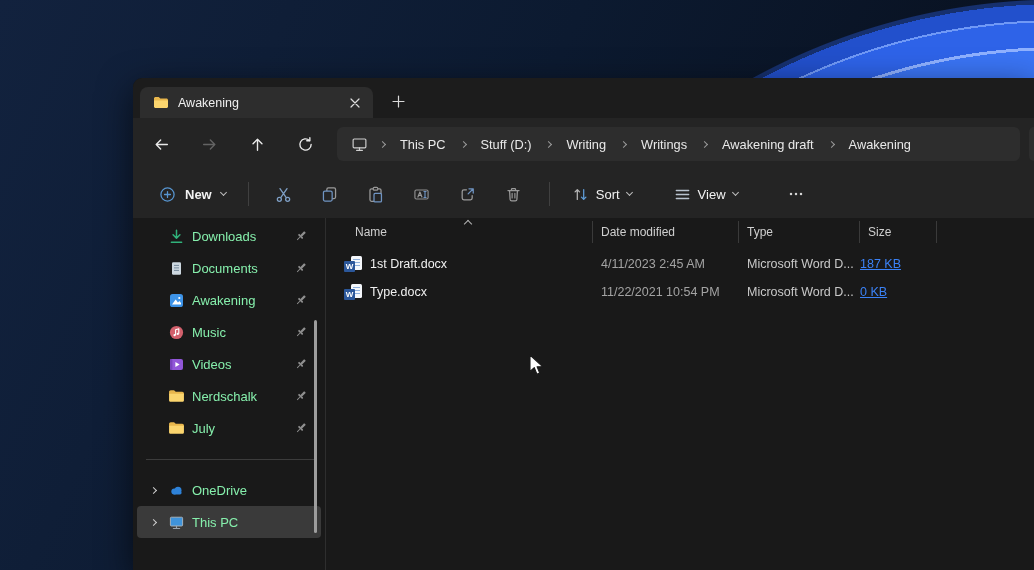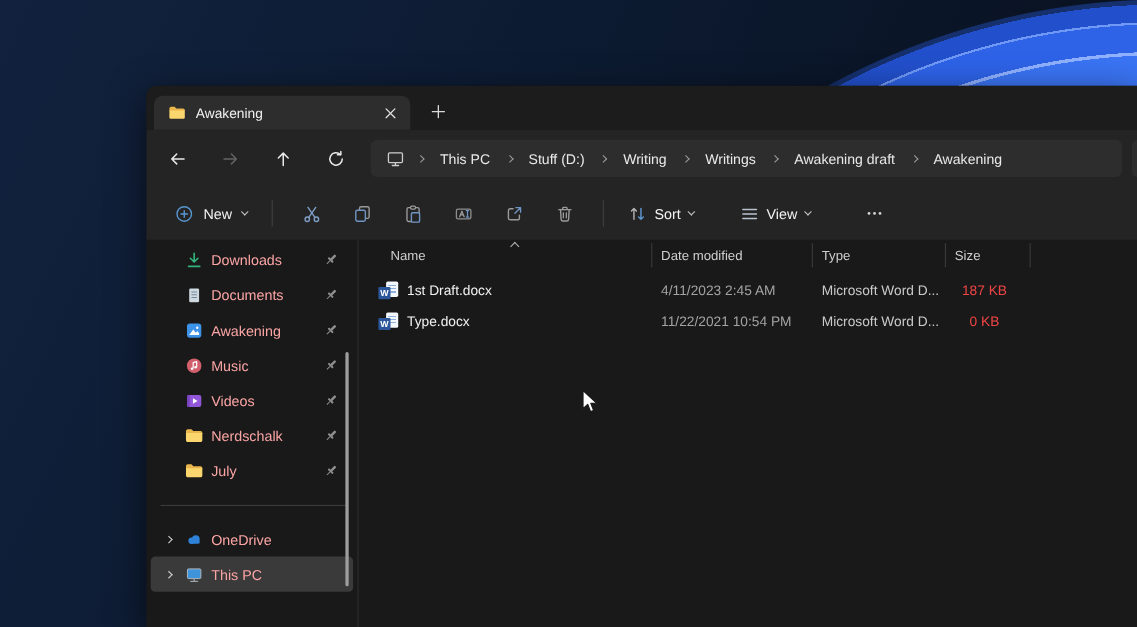--- a/index.html
+++ b/index.html
@@ -46,33 +46,33 @@
     display:flex; align-items:center; padding:0 6px 0 10px; font-size:12.8px; color:#e9e9e9; overflow:hidden; }
   .crumb { padding:5px 8px; border-radius:4px; white-space:nowrap; }
   .bc-chev { width:5px; height:5px; border-top:1.3px solid #9b9b9b; border-right:1.3px solid #9b9b9b;
     transform:rotate(45deg); margin:0 7px; flex:0 0 auto; }
   .addr-device { margin-right:2px; display:grid; place-items:center; width:24px; height:24px; }
   .search-sliver { position:absolute; right:0; top:9px; width:5px; height:34px;
     background:#2d2d2d; border-radius:6px 0 0 6px; }
   
   .toolbar { height:48px; background:#242424; display:flex; align-items:center; padding-left:16px; }
   .tb-new { display:flex; align-items:center; gap:9px; padding:7px 10px; border-radius:4px;
-    font-size:13px; color:#f2f2f2; background:transparent; border:none; }
+    font-size:13px; color:#f2f2f2; background:transparent; border:none;font-weight:bold; }
   .tb-sep { width:1px; height:24px; background:#404040; margin:0 12px; flex:0 0 auto; }
   .tb-icon { width:44px; height:36px; margin:0 1px; }
   .tb-labeled { display:flex; align-items:center; gap:7px; padding:7px 8px; border-radius:4px;
     font-size:13px; color:#f2f2f2; background:transparent; border:none; }
   .chev-down { width:5px; height:5px; border-top:1.3px solid #bdbdbd; border-right:1.3px solid #bdbdbd;
     transform:rotate(135deg); margin-top:-3px; }
   .tb-sort { margin-left:2px; } .tb-view { margin-left:26px;text-align:right; } .tb-more { width:40px; height:34px; margin-left:30px; }
   
   .content { display:flex; height:352px; }
   .sidebar { width:192px; position:relative; padding-top:2px; flex:0 0 auto; }
   .side-row { height:32px; margin:0 4px; border-radius:4px; display:flex; align-items:center;
-    padding-left:10px; font-size:13px; color:#fca5a5; }
+    padding-left:10px; font-size:13px; color:#86efac; }
   .side-row.selected { background:#3a3a3a; }
   .chev-slot { width:13px; margin-right:8px; display:grid; place-items:center; flex:0 0 auto; }
   .t-chev { width:5px; height:5px; border-top:1.2px solid #cfcfcf; border-right:1.2px solid #cfcfcf; transform:rotate(45deg); }
   .side-icon { width:17px; height:17px; margin-right:7px; flex:0 0 auto; display:grid; place-items:center; }
   .side-label { flex:1; white-space:nowrap; overflow:hidden; }
   .pin { width:14px; height:14px; margin-right:13px; flex:0 0 auto; }
   .side-divider { height:1px; background:#3c3c3c; margin:15px 10px 14px 13px; }
   .side-scrollbar { position:absolute; right:8px; top:102px; width:3px; height:213px; background:#9d9d9d; border-radius:2px; }
   .vdivider { width:1px; background:#2e2e2e; flex:0 0 auto; }
   
@@ -81,21 +81,21 @@
     border-top:1.3px solid #b2b2b2; border-right:1.3px solid #b2b2b2; transform:rotate(-45deg); }
   .fl-header { display:flex; height:28px; align-items:center; color:#cfcfcf; font-size:12px; }
   .hcell { height:22px; display:flex; align-items:center; border-right:1px solid #3a3a3a; }
   .h-name { width:267px; padding-left:29px;align-items:center; } .h-date { width:146px; padding-left:8px; }
   .h-type { width:121px; padding-left:8px;text-align:right; } .h-size { width:77px; padding-left:8px; }
   .fl-rows { margin-top:4px; }
   .fl-row { display:flex; height:28px; align-items:center; }
   .c-name { width:267px; padding-left:18px; display:flex; align-items:center; gap:8px; color:#f0f0f0; }
   .c-date { width:146px; padding-left:8px; color:#a3a3a3; }
   .c-type { width:121px; padding-left:8px; color:#c9c9c9; }
-  .c-size { width:77px; padding-right:7px; text-align:center; color:#ef4444; }
+  .c-size { width:77px; padding-right:7px; text-align:left; color:#3b82f6;text-decoration:underline; }
   
   .word-icon { position:relative; width:18px; height:16px; flex:0 0 auto; }
   .wpage { position:absolute; right:0; top:0; width:11px; height:14px; background:#f4f7fb; border-radius:1.5px; }
   .wpage::after { content:""; position:absolute; left:2px; right:2px; top:3px; height:9px;
     background:repeating-linear-gradient(#8fb0dc 0 1px, transparent 1px 3px); }
   .wbox { position:absolute; left:0; bottom:0; width:11px; height:11px; background:#2b579a; color:#fff;
     font-size:8px; font-weight:bold; display:grid; place-items:center; border-radius:1px; }
   
   .cursor { position:absolute; left:529px; top:354px; pointer-events:none; }
 </style>

